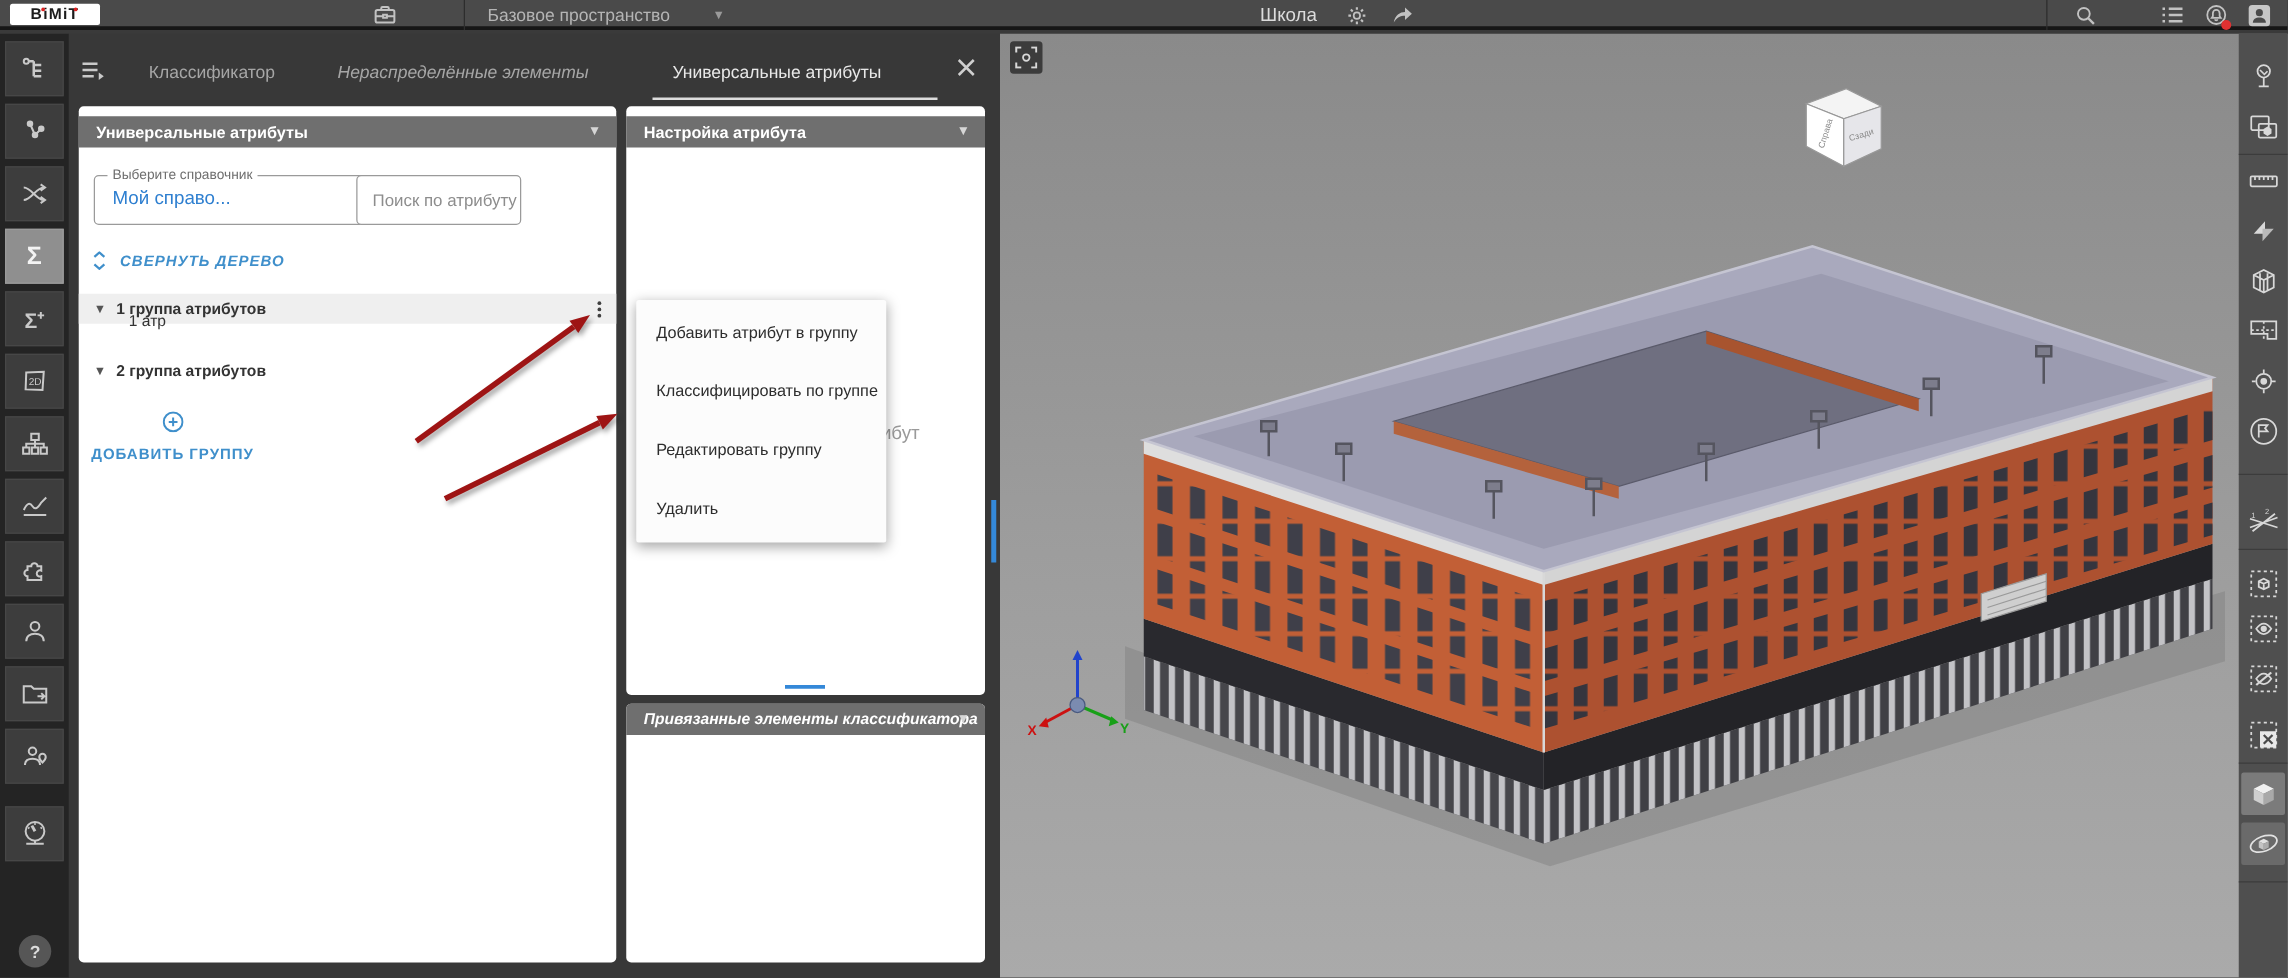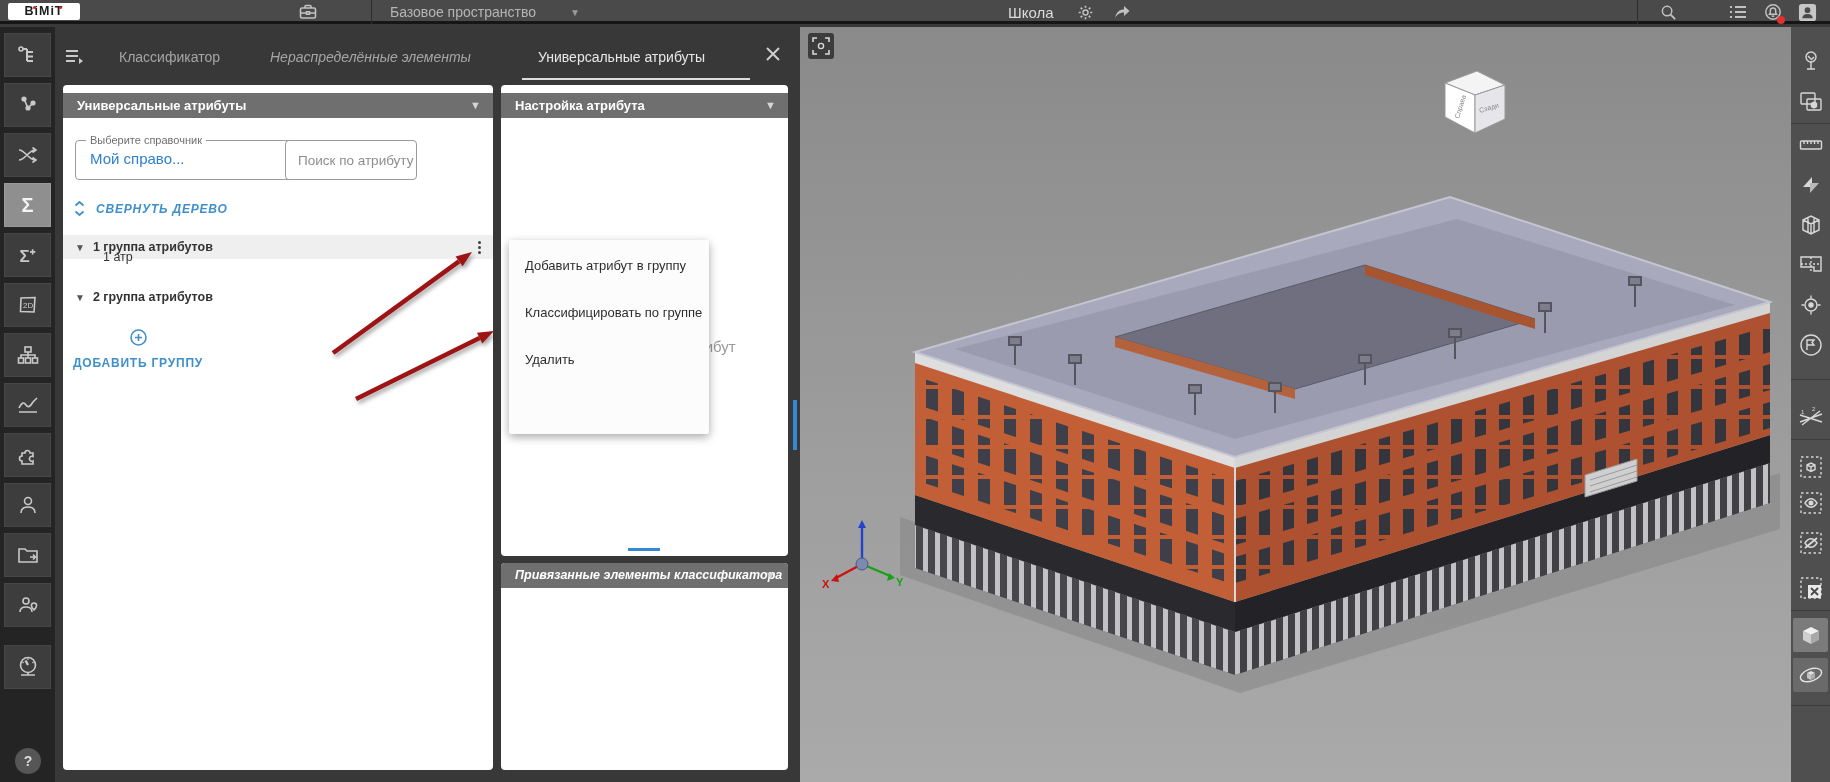--- a/index.html
+++ b/index.html
@@ -307,20 +307,21 @@
   <div class="card-header" style="margin-top:0; border-radius:4px 4px 0 0; font-size:12.5px;font-style:italic;">
     <span>Привязанные элементы классификатора</span>
     <span class="caret">▼</span>
   </div>
 </div>
 <div class="accent-vscroll"></div>
 
 <div id="context-menu">
   <div class="menu-item">Добавить атрибут в группу</div>
   <div class="menu-item">Классифицировать по группе</div>
+  <div class="menu-item">Редактировать группу</div>
   <div class="menu-item">Удалить</div>
 </div>
 
 <div id="viewport">
   <div class="fit-btn">
     <svg width="18" height="18" viewBox="0 0 18 18">
         <path d="M1 5 V1 h4 M13 1 h4 v4 M17 13 v4 h-4 M5 17 H1 v-4" stroke="#d8d8d8" fill="none" stroke-width="1.6"></path>
         <circle cx="9" cy="9" r="2.6" stroke="#d8d8d8" fill="none" stroke-width="1.4"></circle>
       </svg>
   </div>

